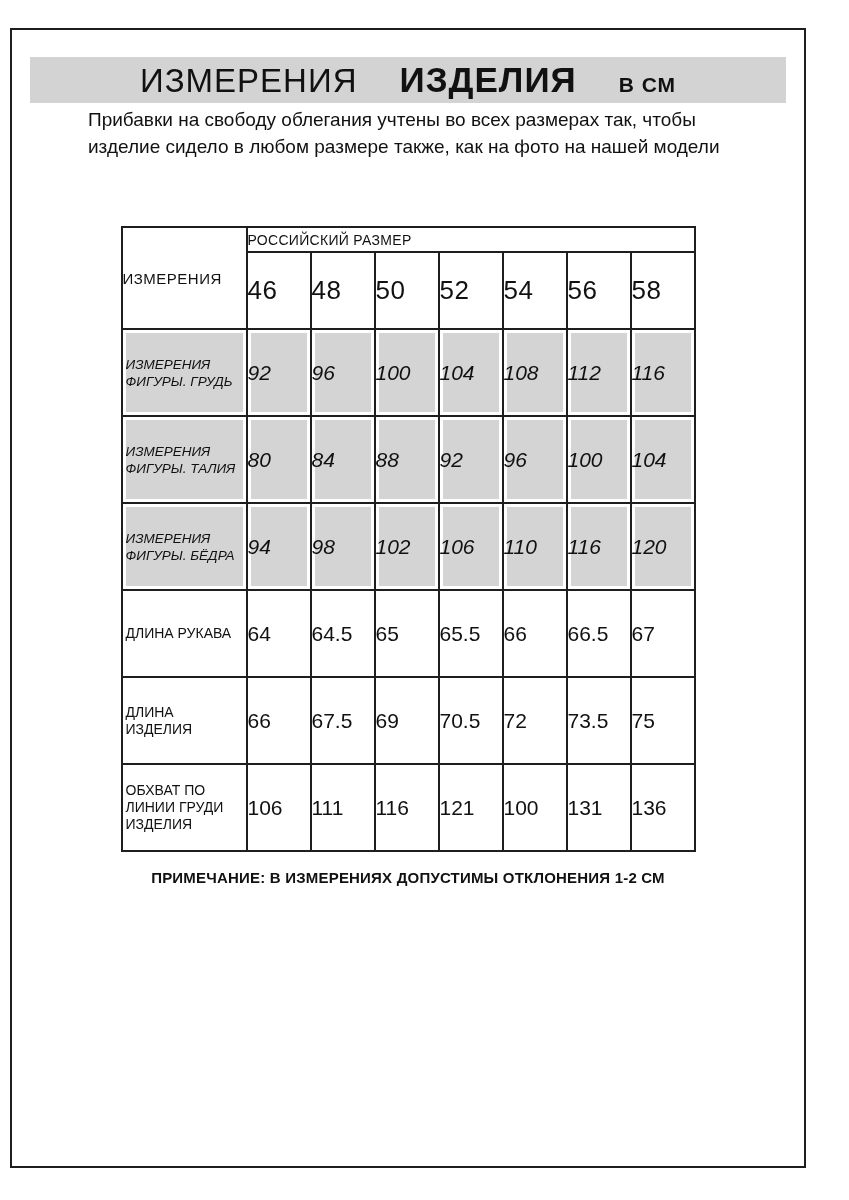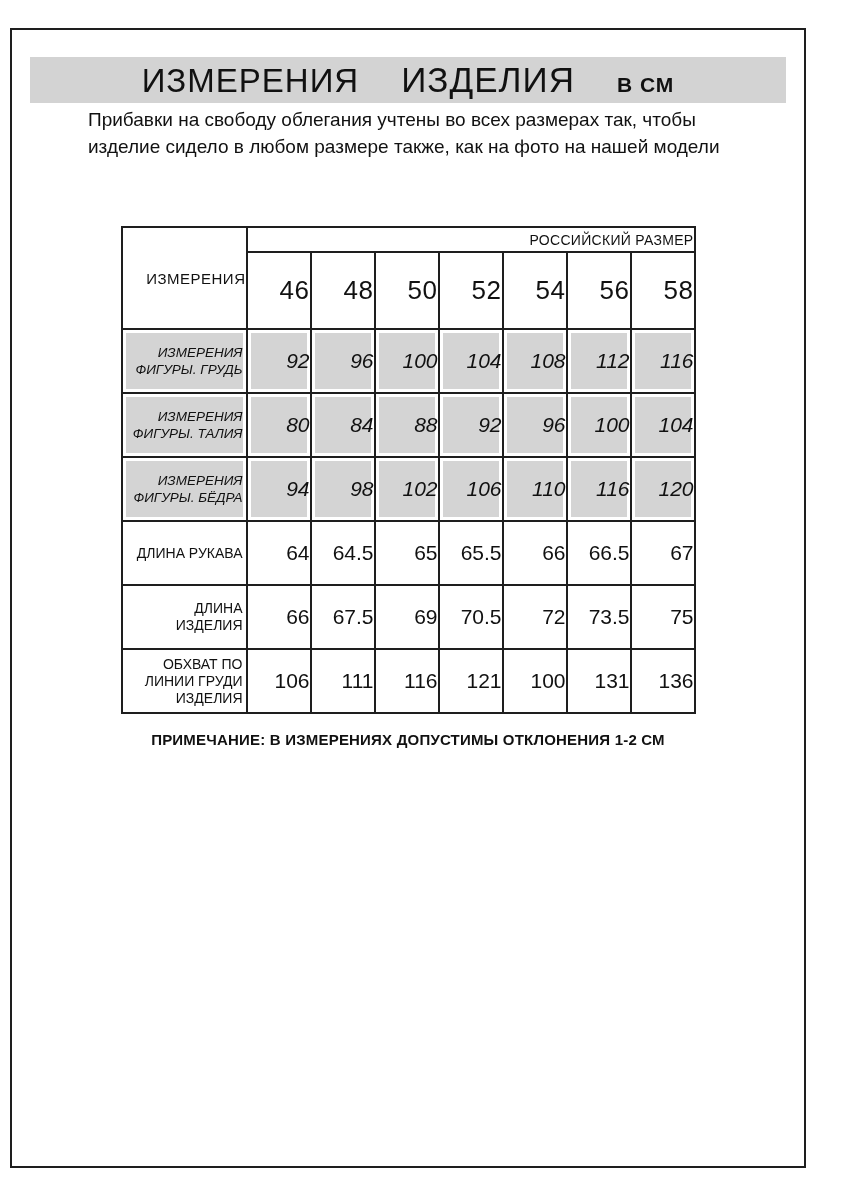--- a/index.html
+++ b/index.html
@@ -17,45 +17,45 @@
     position:absolute;left:10px;top:28px;width:796px;height:1140px;
     border:2px solid var(--border);background:#fff;overflow:hidden;
   }
   .header-bar{
     margin:27px auto 0;width:756px;height:46px;
     background:var(--header-bar-bg);
     display:flex;align-items:baseline;justify-content:center;gap:42px;
     padding-top:6px;
   }
   .title-regular{font-size:33px;font-weight:400;letter-spacing:1px;line-height:34px;}
-  .title-bold{font-size:35px;font-weight:400;letter-spacing:1px;line-height:34px;}
+  .title-bold{font-size:35px;font-weight:700;letter-spacing:1px;line-height:34px;}
   .title-units{font-size:21px;font-weight:700;letter-spacing:1px;line-height:34px;}
   .article-code{
     margin-top:18px;text-align:center;font-size:25px;font-weight:400;
   }
   .description{
     margin:3px auto 0;width:640px;text-align:left;
     font-size:19px;line-height:27px;
   }
   table.size-table{
     margin:66px auto 0;border-collapse:collapse;table-layout:fixed;
   }
   .c-label{width:125px;}
   .c-size{width:64px;}
   .size-table th,.size-table td{
     border:2px solid var(--border);
-    text-align:right;vertical-align:middle;
+    text-align:left;vertical-align:middle;
     background:#fff;font-weight:400;
   }
   .corner{height:102px;font-size:15px;letter-spacing:.5px;}
   .group{height:25px;font-size:14px;letter-spacing:.3px;}
   .size{height:77px;font-size:26px;font-weight:700;letter-spacing:.5px;}
   .size-table tbody th{font-size:14px;line-height:17px;padding:0 3px;}
   .size-table tbody td{font-size:21px;}
-  .size-table tbody tr{height:64px;}
+  .size-table tbody tr{height:87px;}
   tr.hl th,tr.hl td{
     background:var(--row-highlight-bg);
     box-shadow:inset 0 0 0 3px #fff;
     font-style:italic;
   }
   tr.hl th{font-size:13.5px;}
   .note{
     margin-top:17px;text-align:center;font-size:15px;font-weight:700;
     letter-spacing:.2px;
   }

